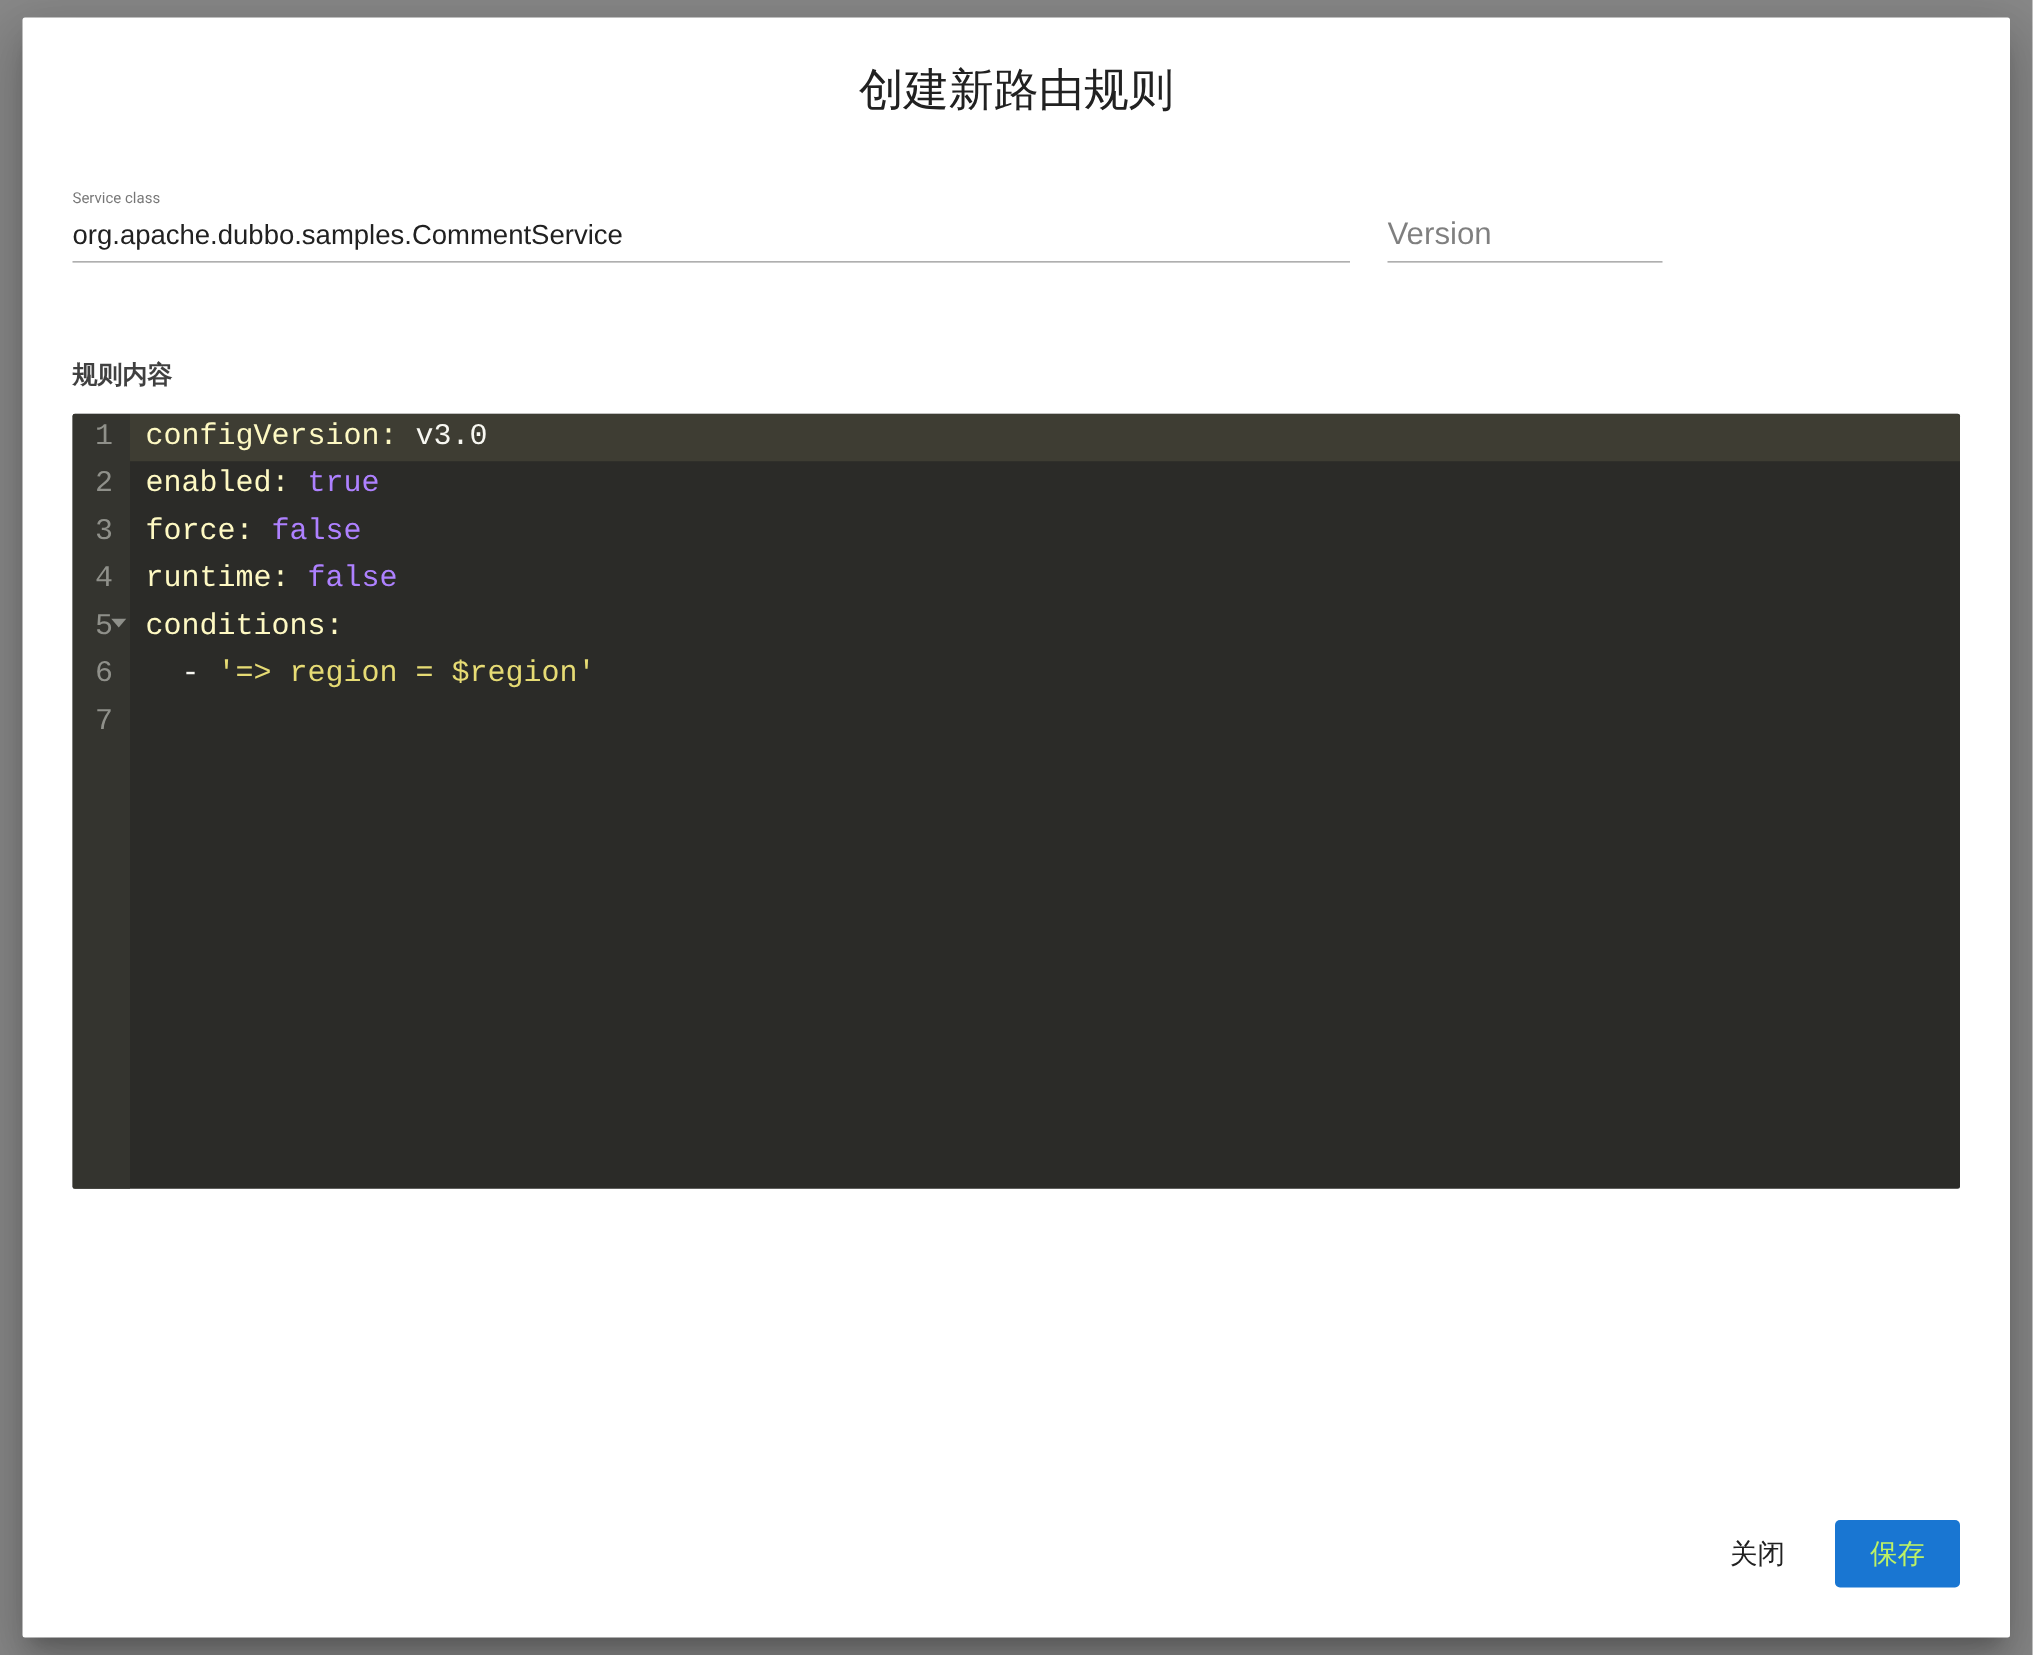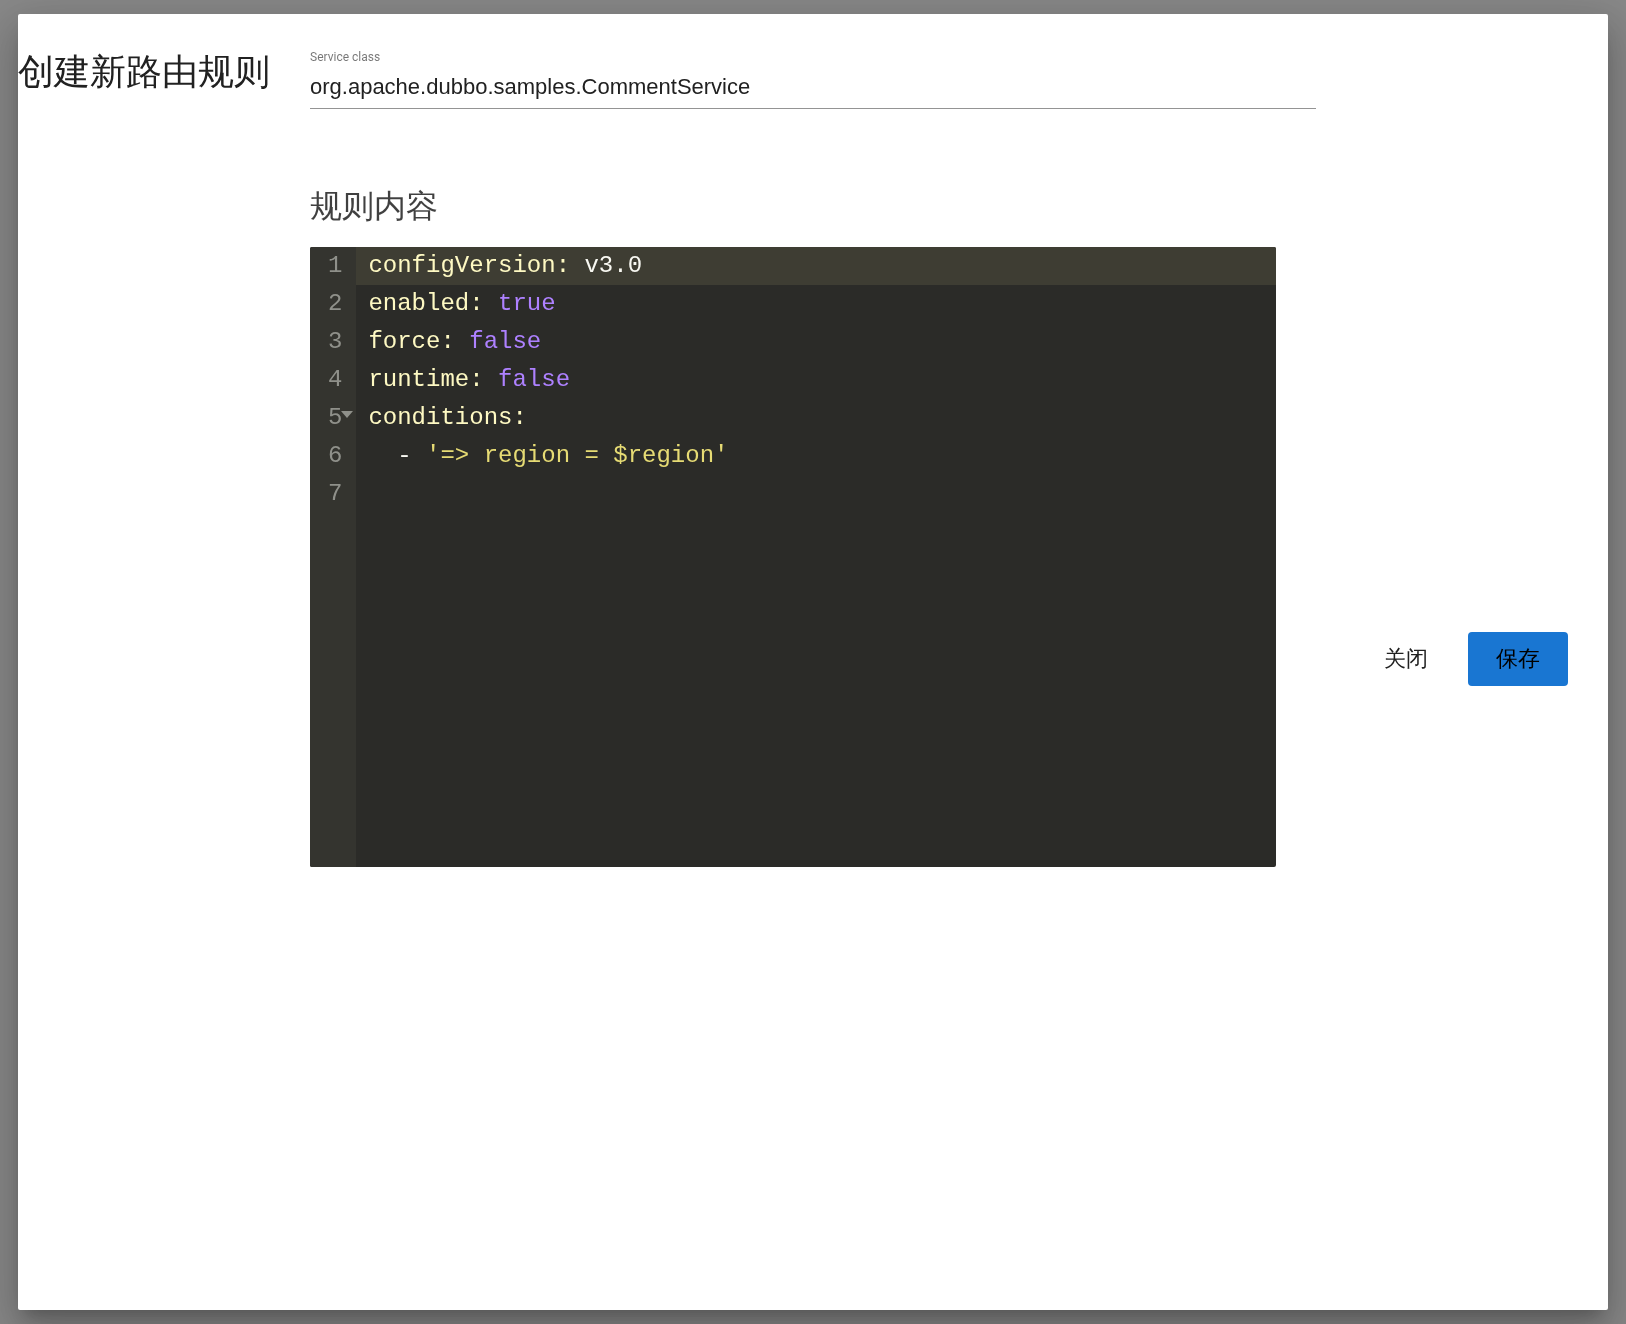--- a/index.html
+++ b/index.html
@@ -13,20 +13,21 @@
       justify-content: center;
       overflow: hidden;
     }
     .modal {
       background: #fff;
       width: 1590px;
       height: 1296px;
       border-radius: 2px;
       box-shadow: 0 11px 15px -7px rgba(0,0,0,.2), 0 24px 38px 3px rgba(0,0,0,.14), 0 9px 46px 8px rgba(0,0,0,.12);
       display: flex;
+      flex-direction: column;
     }
     .modal-title {
       text-align: center;
       font-size: 36px;
       font-weight: 400;
       color: #212121;
       padding: 34px 0 18px 0;
     }
     .modal-body {
       flex: 1;
@@ -64,24 +65,25 @@
       color: #212121;
     }
     .field-input::placeholder {
       color: rgba(0,0,0,0.5);
       font-size: 25px;
     }
     .field.no-label .field-input {
       padding-top: 24px;
     }
     .section-label {
-      font-size: 32px;
+      font-size: 20px;
       color: rgba(0,0,0,0.75);
       margin-bottom: 18px;
       margin-top: 14px;
+      font-weight: bold;
     }
     .editor {
       display: flex;
       background: #2b2b28;
       font-family: "SFMono-Regular", Consolas, "Liberation Mono", Menlo, monospace;
       font-size: 24px;
       line-height: 38px;
       height: 620px;
       border-radius: 2px;
       overflow: hidden;
@@ -130,21 +132,21 @@
       border: none;
       border-radius: 4px;
       cursor: pointer;
     }
     .btn-flat {
       background: transparent;
       color: #212121;
     }
     .btn-primary {
       background: #1976d2;
-      color: #000000;
+      color: #bef264;
       text-align: center;
     }
   </style>
 </head>
 <body>
 
 <div class="modal">
   <div class="modal-title">创建新路由规则</div>
 
   <div class="modal-body">

